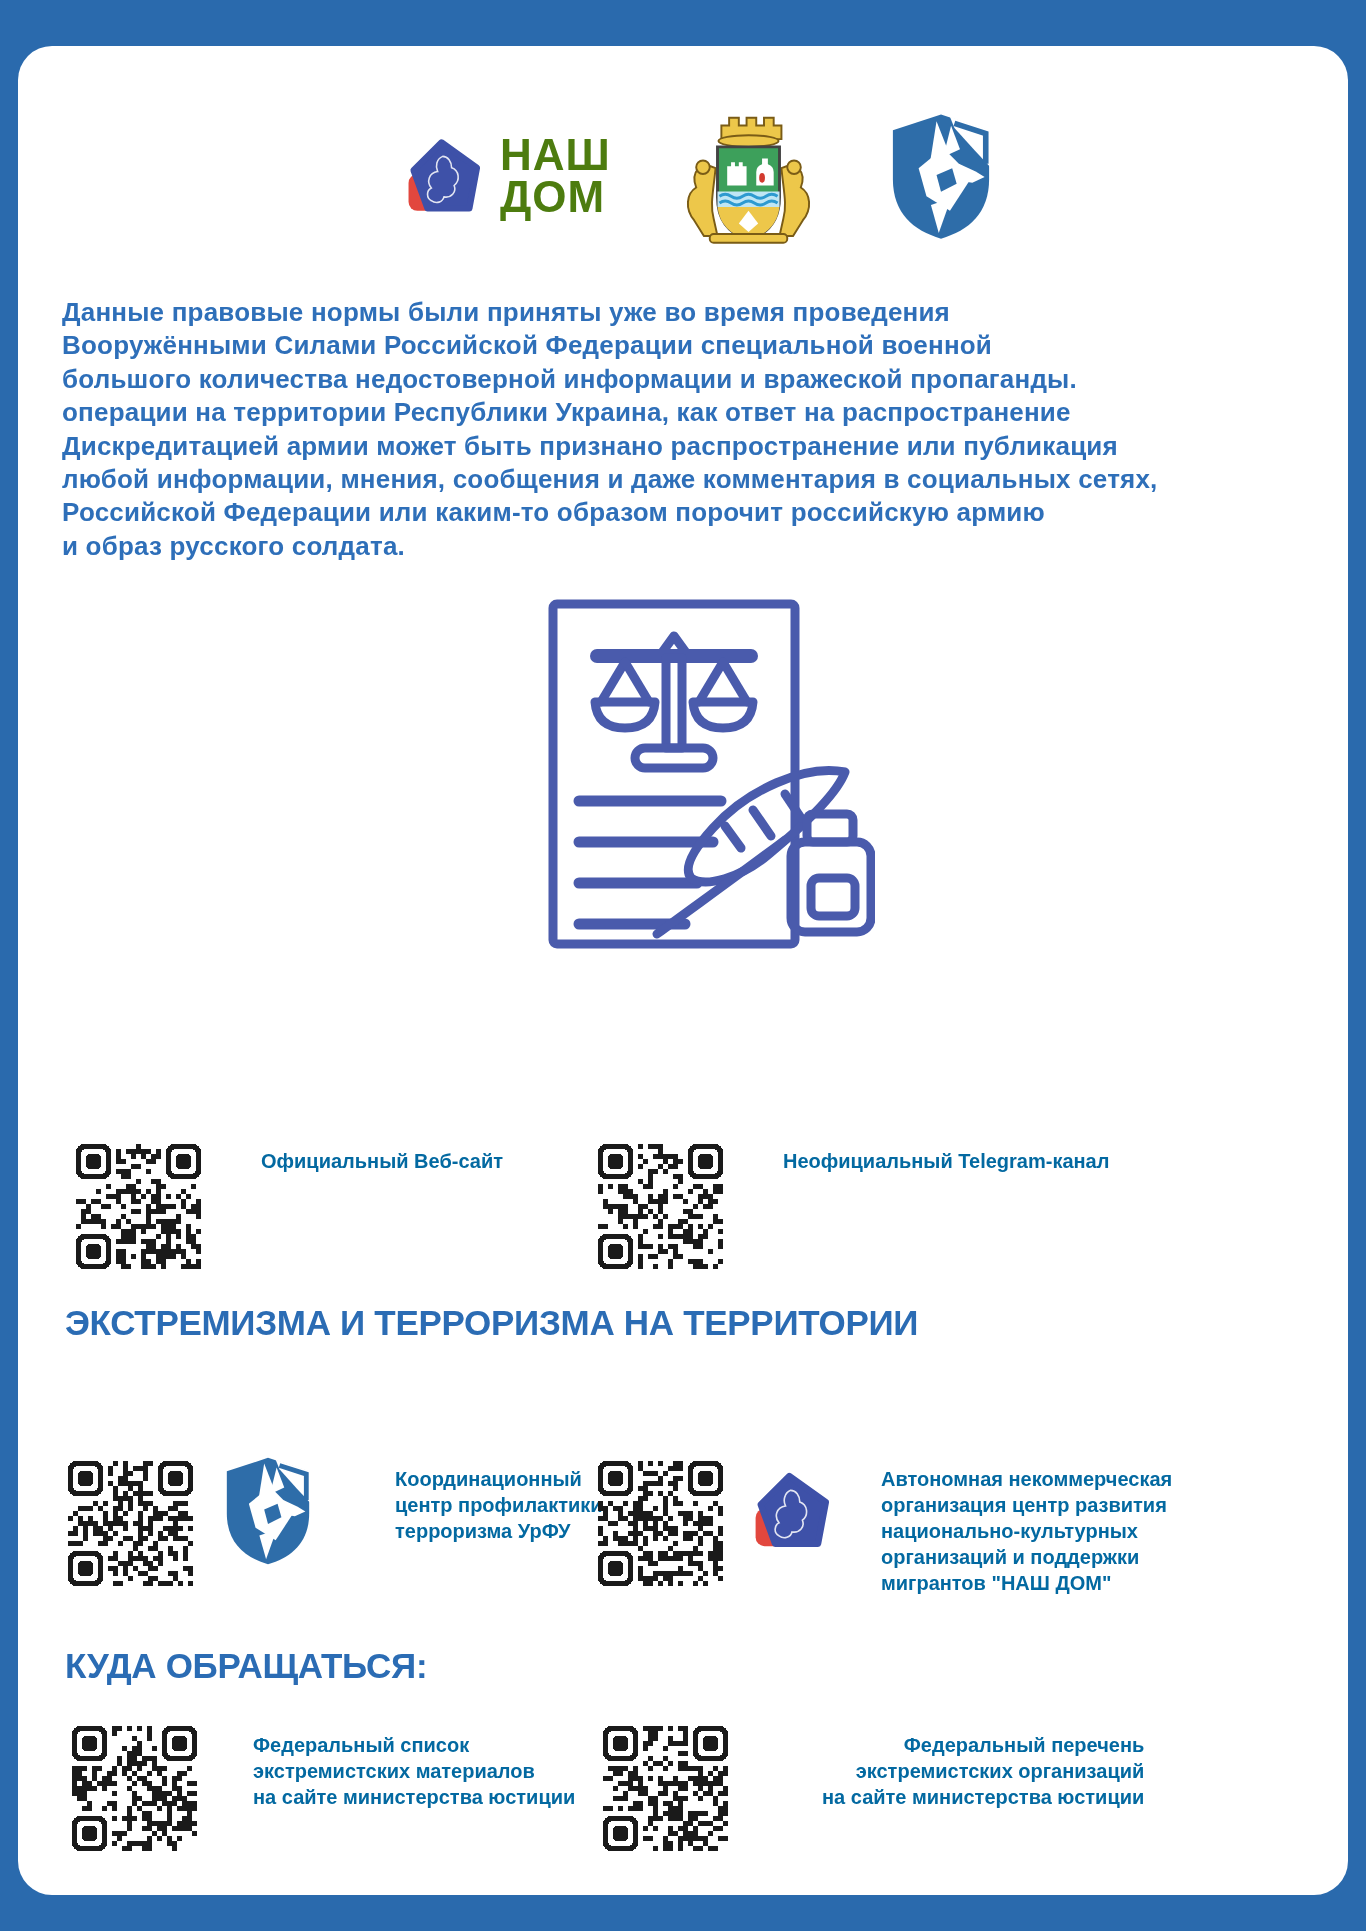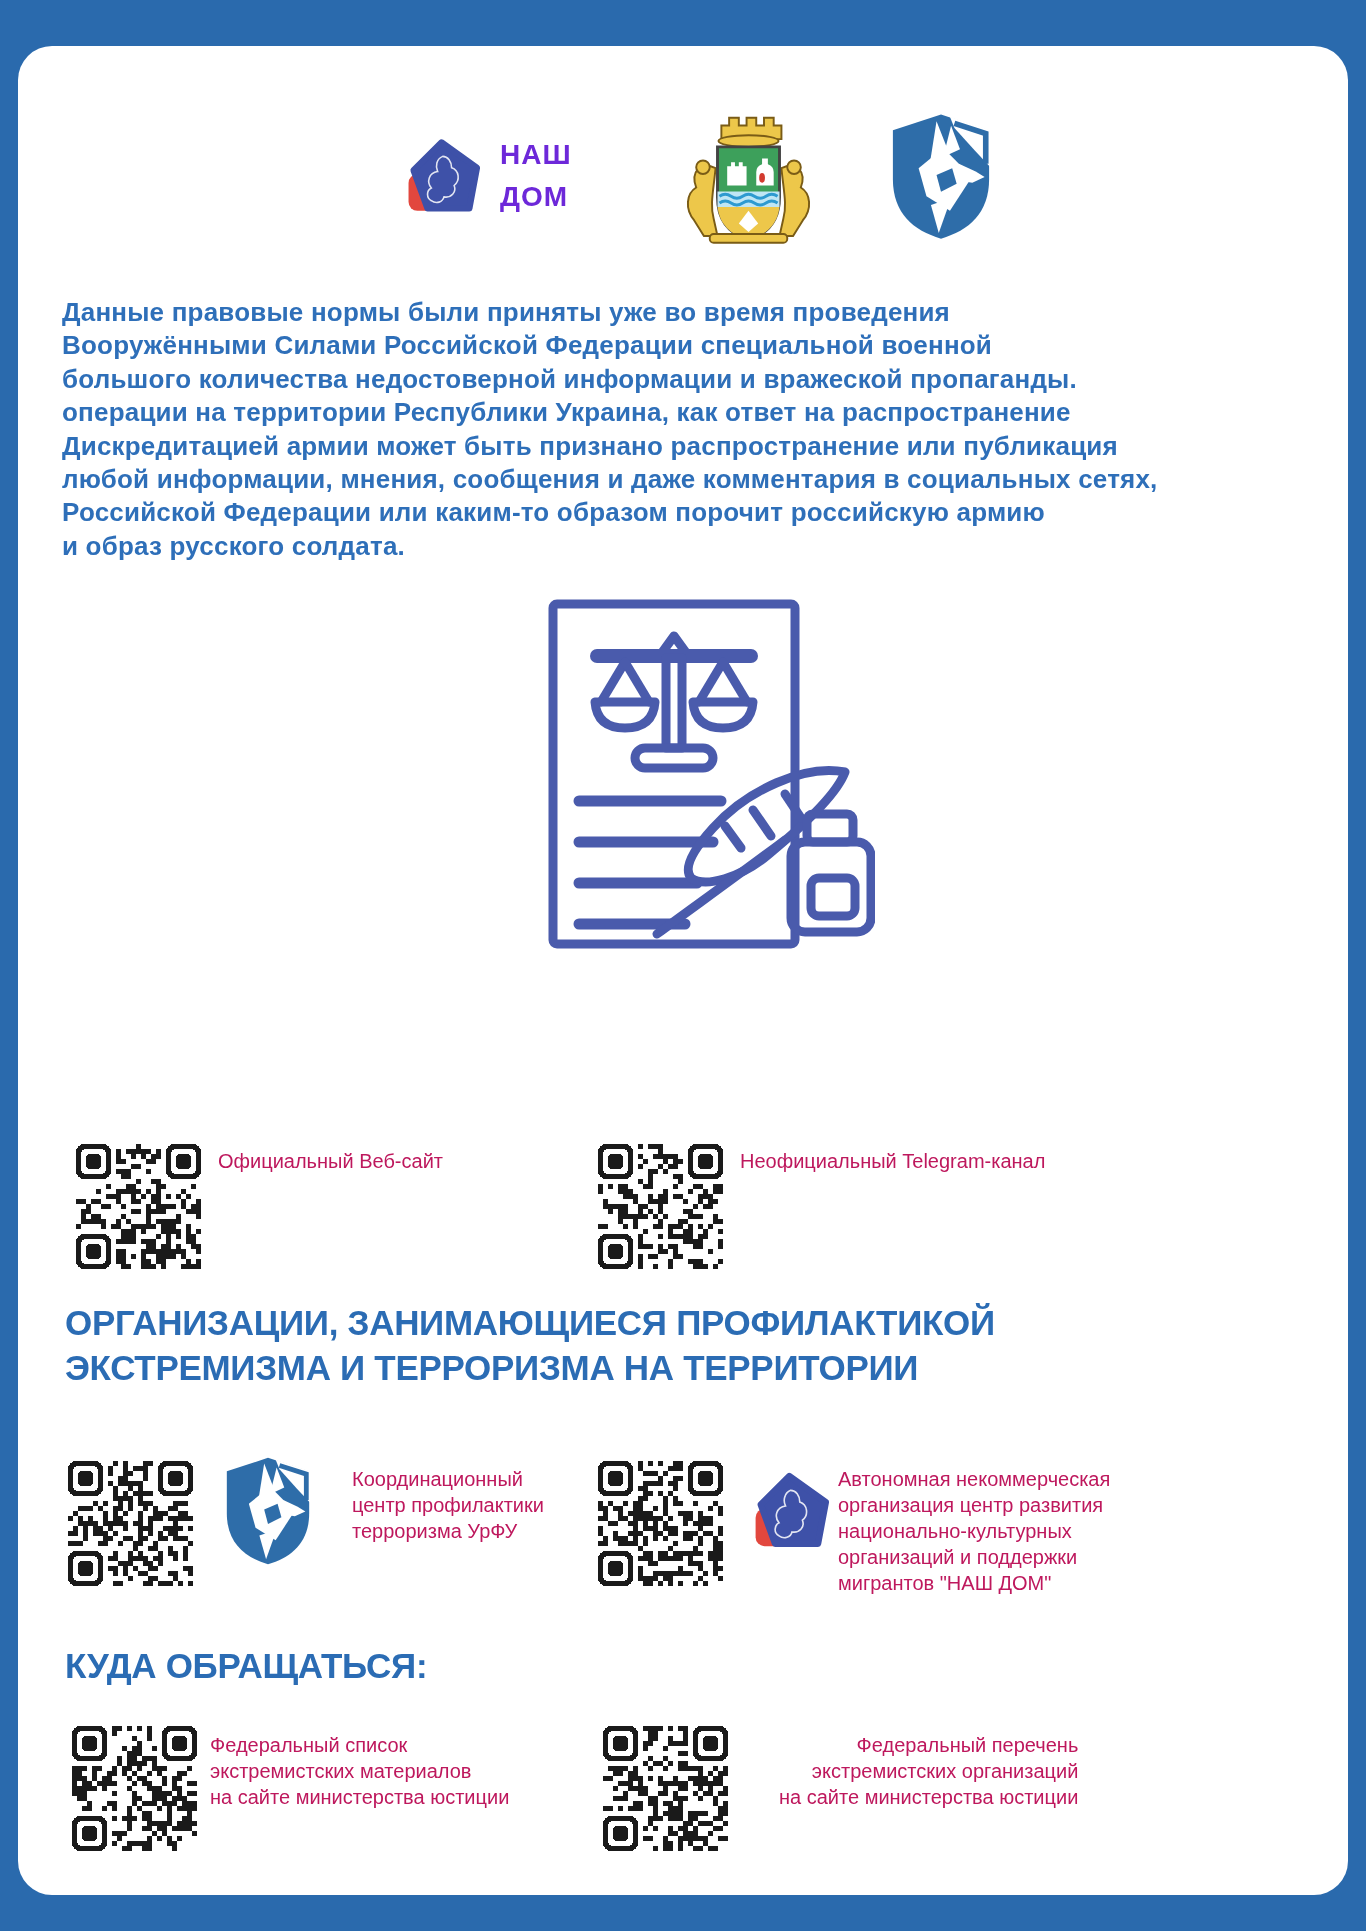--- a/index.html
+++ b/index.html
@@ -3,21 +3,21 @@
 <meta charset="utf-8">
 <style>
   html,body{margin:0;padding:0;}
   body{width:1366px;height:1931px;font-family:"Liberation Sans",sans-serif;}
   .page{position:relative;width:1366px;height:1931px;background:#2a6aad;overflow:hidden;}
   .card{position:absolute;left:18px;top:46px;width:1330px;height:1849px;background:#ffffff;border-radius:34px;}
 
   
   .logo-abs{position:absolute;}
   .nash-dom{left:388px;top:84px;display:flex;align-items:center;gap:18px;}
-  .nash-dom-text{font-weight:800;font-size:28px;line-height:42px;color:#6d28d9;letter-spacing:1px;}
+  .nash-dom-text{font-weight:800;font-size:44px;line-height:42px;color:#4d7c0f;letter-spacing:1px;}
   .crest{left:653px;top:52px;}
   .shield-top{left:866px;top:64px;}
 
   
   .intro{position:absolute;left:44px;top:250px;width:1290px;
          font-size:26px;line-height:33.4px;font-weight:600;
          color:#2e6fb9;letter-spacing:0.2px;}
 
   
   .illu{position:absolute;left:527px;top:550px;}
@@ -25,21 +25,21 @@
   
   .heading{position:absolute;left:47px;font-size:35px;line-height:45px;font-weight:800;
            color:#2b6cb4;letter-spacing:-0.3px;}
   #h1{top:992px;}
   #h2{top:1254px;}
   #h3{top:1597px;}
 
   
   .qr{position:absolute;width:125px;height:125px;}
   .qr svg{width:100%;height:100%;}
-  .qr-label{position:absolute;font-size:20px;line-height:26px;font-weight:400;color:#be185d;}
+  .qr-label{position:absolute;font-size:20px;line-height:26px;font-weight:700;color:#0369a1;margin-left:43px;}
   #qr1a{left:58px;top:1098px;}  #lbl1a{left:200px;top:1102px;}
   #qr1b{left:580px;top:1098px;} #lbl1b{left:722px;top:1102px;}
   #qr2a{left:50px;top:1415px;}  #lbl2a{left:334px;top:1420px;}
   #qr2b{left:580px;top:1415px;} #lbl2b{left:820px;top:1420px;}
   #qr3a{left:54px;top:1680px;}  #lbl3a{left:192px;top:1686px;}
   #qr3b{left:585px;top:1680px;} #lbl3b{left:761px;top:1686px;text-align:right;}
   #logo2a{position:absolute;left:202px;top:1408px;}
   #logo2b{position:absolute;left:735px;top:1426px;}
 </style>
 </head>
@@ -173,21 +173,20 @@
           <rect x="20" y="2" width="3" height="3" rx="0.8" fill="#1a1a1a"></rect>
           <rect x="0" y="18" width="7" height="7" rx="1.6" fill="#1a1a1a"></rect>
           <rect x="1" y="19" width="5" height="5" rx="1" fill="#ffffff"></rect>
           <rect x="2" y="20" width="3" height="3" rx="0.8" fill="#1a1a1a"></rect>
         </svg></div>
     <div id="lbl1b" class="qr-label">
         <div>Неофициальный Telegram-канал</div>
       </div>
 
     <div id="h2" class="heading">
-        <div>ОРГАНИЗАЦИИ, ЗАНИМАЮЩИЕСЯ ПРОФИЛАКТИКОЙ</div>
         <div>ЭКСТРЕМИЗМА И ТЕРРОРИЗМА НА ТЕРРИТОРИИ</div>
       </div>
     <div id="qr2a" class="qr"><svg viewBox="0 0 25 25" shape-rendering="crispEdges">
           <path d="M9 0h1v1h-1zM11 0h1v1h-1zM15 0h1v1h-1zM16 0h1v1h-1zM8 1h1v1h-1zM11 1h1v1h-1zM13 1h1v1h-1zM14 1h1v1h-1zM15 1h1v1h-1zM8 2h1v1h-1zM11 2h1v1h-1zM12 2h1v1h-1zM15 2h1v1h-1zM10 3h1v1h-1zM11 3h1v1h-1zM15 3h1v1h-1zM8 4h1v1h-1zM10 4h1v1h-1zM11 4h1v1h-1zM12 4h1v1h-1zM13 4h1v1h-1zM14 4h1v1h-1zM9 5h1v1h-1zM12 5h1v1h-1zM14 5h1v1h-1zM9 6h1v1h-1zM11 6h1v1h-1zM13 6h1v1h-1zM14 6h1v1h-1zM15 6h1v1h-1zM16 6h1v1h-1zM9 7h1v1h-1zM10 7h1v1h-1zM11 7h1v1h-1zM12 7h1v1h-1zM14 7h1v1h-1zM5 8h1v1h-1zM7 8h1v1h-1zM10 8h1v1h-1zM12 8h1v1h-1zM14 8h1v1h-1zM15 8h1v1h-1zM16 8h1v1h-1zM21 8h1v1h-1zM22 8h1v1h-1zM23 8h1v1h-1zM2 9h1v1h-1zM3 9h1v1h-1zM4 9h1v1h-1zM6 9h1v1h-1zM9 9h1v1h-1zM10 9h1v1h-1zM12 9h1v1h-1zM15 9h1v1h-1zM17 9h1v1h-1zM20 9h1v1h-1zM21 9h1v1h-1zM1 10h1v1h-1zM7 10h1v1h-1zM9 10h1v1h-1zM11 10h1v1h-1zM14 10h1v1h-1zM17 10h1v1h-1zM18 10h1v1h-1zM19 10h1v1h-1zM22 10h1v1h-1zM23 10h1v1h-1zM0 11h1v1h-1zM2 11h1v1h-1zM4 11h1v1h-1zM7 11h1v1h-1zM9 11h1v1h-1zM10 11h1v1h-1zM14 11h1v1h-1zM16 11h1v1h-1zM17 11h1v1h-1zM18 11h1v1h-1zM20 11h1v1h-1zM21 11h1v1h-1zM22 11h1v1h-1zM23 11h1v1h-1zM24 11h1v1h-1zM2 12h1v1h-1zM3 12h1v1h-1zM4 12h1v1h-1zM5 12h1v1h-1zM7 12h1v1h-1zM8 12h1v1h-1zM9 12h1v1h-1zM10 12h1v1h-1zM11 12h1v1h-1zM13 12h1v1h-1zM14 12h1v1h-1zM16 12h1v1h-1zM21 12h1v1h-1zM1 13h1v1h-1zM3 13h1v1h-1zM5 13h1v1h-1zM6 13h1v1h-1zM8 13h1v1h-1zM11 13h1v1h-1zM14 13h1v1h-1zM15 13h1v1h-1zM16 13h1v1h-1zM19 13h1v1h-1zM20 13h1v1h-1zM21 13h1v1h-1zM22 13h1v1h-1zM24 13h1v1h-1zM0 14h1v1h-1zM1 14h1v1h-1zM3 14h1v1h-1zM5 14h1v1h-1zM6 14h1v1h-1zM7 14h1v1h-1zM9 14h1v1h-1zM14 14h1v1h-1zM16 14h1v1h-1zM18 14h1v1h-1zM20 14h1v1h-1zM21 14h1v1h-1zM3 15h1v1h-1zM7 15h1v1h-1zM8 15h1v1h-1zM11 15h1v1h-1zM12 15h1v1h-1zM14 15h1v1h-1zM15 15h1v1h-1zM18 15h1v1h-1zM19 15h1v1h-1zM21 15h1v1h-1zM22 15h1v1h-1zM23 15h1v1h-1zM0 16h1v1h-1zM1 16h1v1h-1zM2 16h1v1h-1zM6 16h1v1h-1zM7 16h1v1h-1zM10 16h1v1h-1zM13 16h1v1h-1zM14 16h1v1h-1zM17 16h1v1h-1zM24 16h1v1h-1zM13 17h1v1h-1zM16 17h1v1h-1zM17 17h1v1h-1zM20 17h1v1h-1zM23 17h1v1h-1zM9 18h1v1h-1zM12 18h1v1h-1zM14 18h1v1h-1zM18 18h1v1h-1zM20 18h1v1h-1zM21 18h1v1h-1zM23 18h1v1h-1zM8 19h1v1h-1zM9 19h1v1h-1zM12 19h1v1h-1zM13 19h1v1h-1zM14 19h1v1h-1zM15 19h1v1h-1zM17 19h1v1h-1zM18 19h1v1h-1zM21 19h1v1h-1zM23 19h1v1h-1zM10 20h1v1h-1zM11 20h1v1h-1zM12 20h1v1h-1zM15 20h1v1h-1zM16 20h1v1h-1zM18 20h1v1h-1zM8 21h1v1h-1zM9 21h1v1h-1zM11 21h1v1h-1zM13 21h1v1h-1zM16 21h1v1h-1zM17 21h1v1h-1zM23 21h1v1h-1zM24 21h1v1h-1zM9 22h1v1h-1zM11 22h1v1h-1zM14 22h1v1h-1zM15 22h1v1h-1zM20 22h1v1h-1zM21 22h1v1h-1zM24 22h1v1h-1zM12 23h1v1h-1zM16 23h1v1h-1zM17 23h1v1h-1zM21 23h1v1h-1zM9 24h1v1h-1zM10 24h1v1h-1zM15 24h1v1h-1zM16 24h1v1h-1zM18 24h1v1h-1zM19 24h1v1h-1zM20 24h1v1h-1zM22 24h1v1h-1zM24 24h1v1h-1z" fill="#1a1a1a"></path>
           <rect x="0" y="0" width="7" height="7" rx="1.6" fill="#1a1a1a"></rect>
           <rect x="1" y="1" width="5" height="5" rx="1" fill="#ffffff"></rect>
           <rect x="2" y="2" width="3" height="3" rx="0.8" fill="#1a1a1a"></rect>
           <rect x="18" y="0" width="7" height="7" rx="1.6" fill="#1a1a1a"></rect>
           <rect x="19" y="1" width="5" height="5" rx="1" fill="#ffffff"></rect>
           <rect x="20" y="2" width="3" height="3" rx="0.8" fill="#1a1a1a"></rect>

